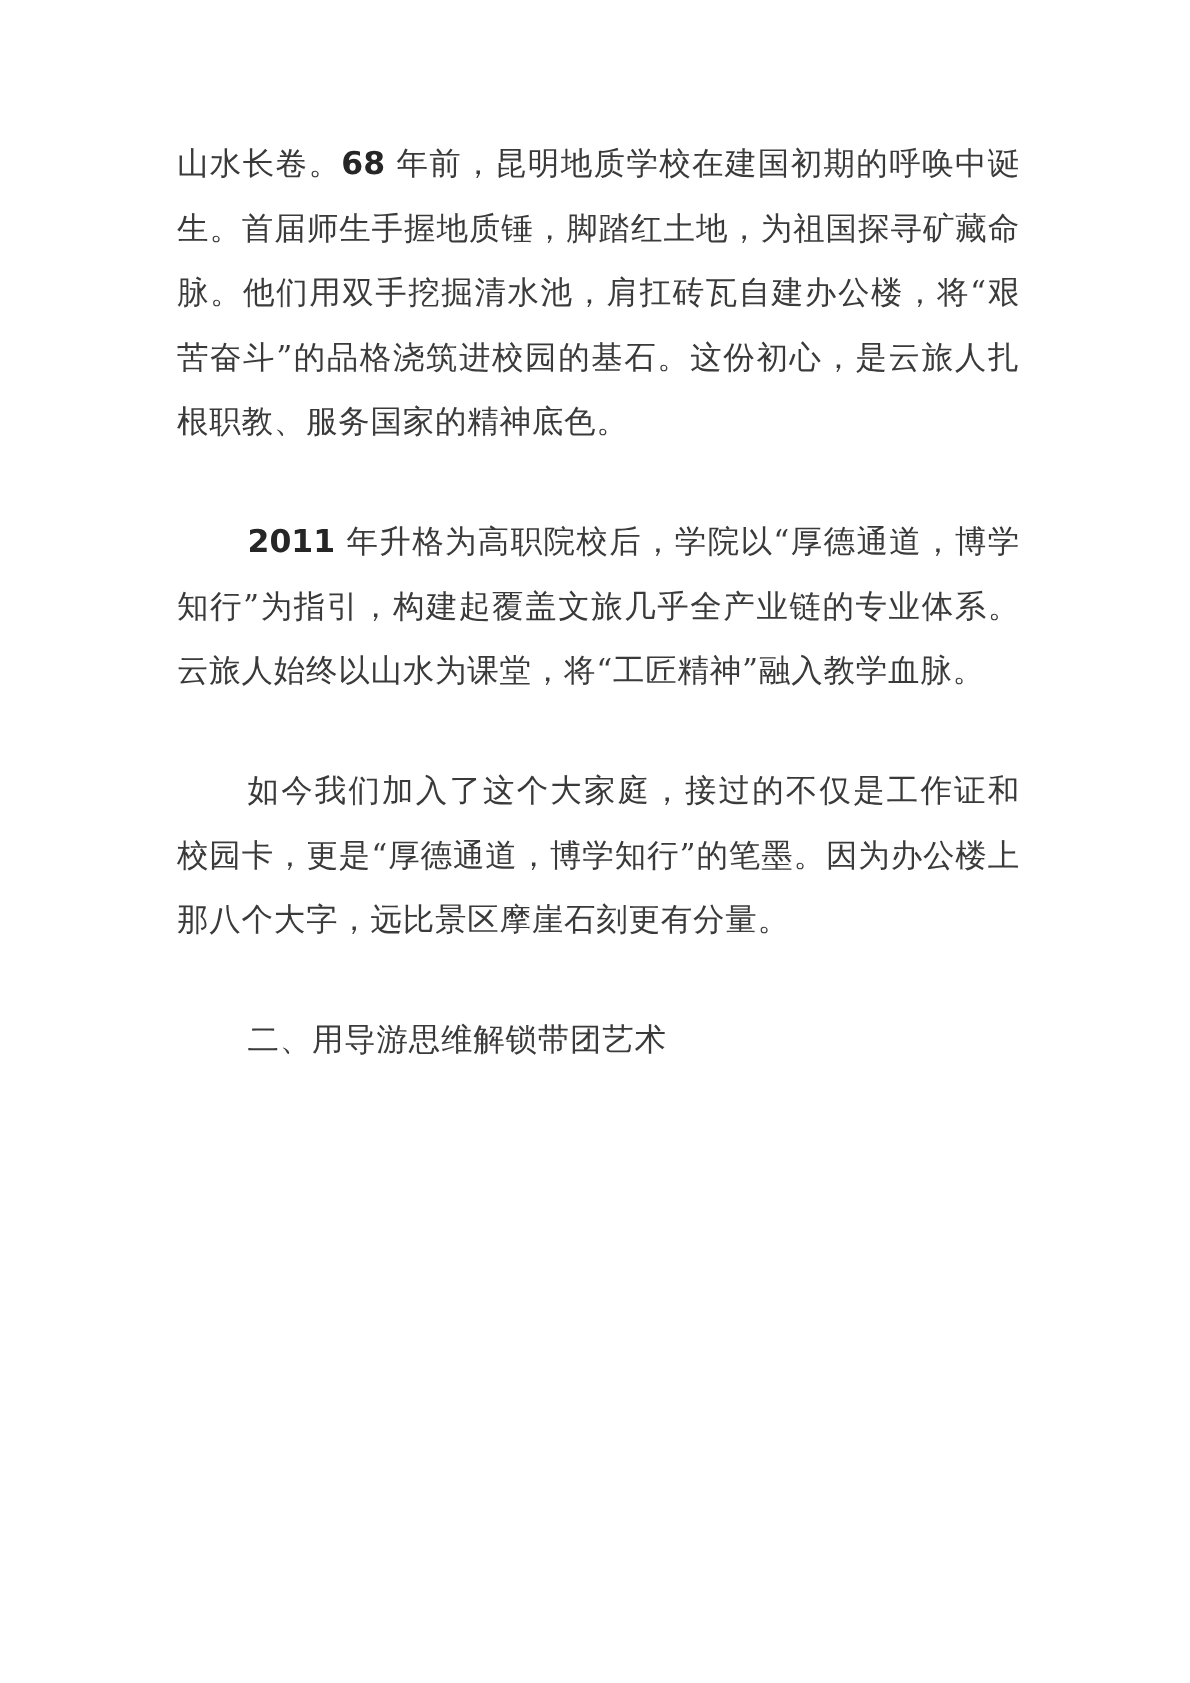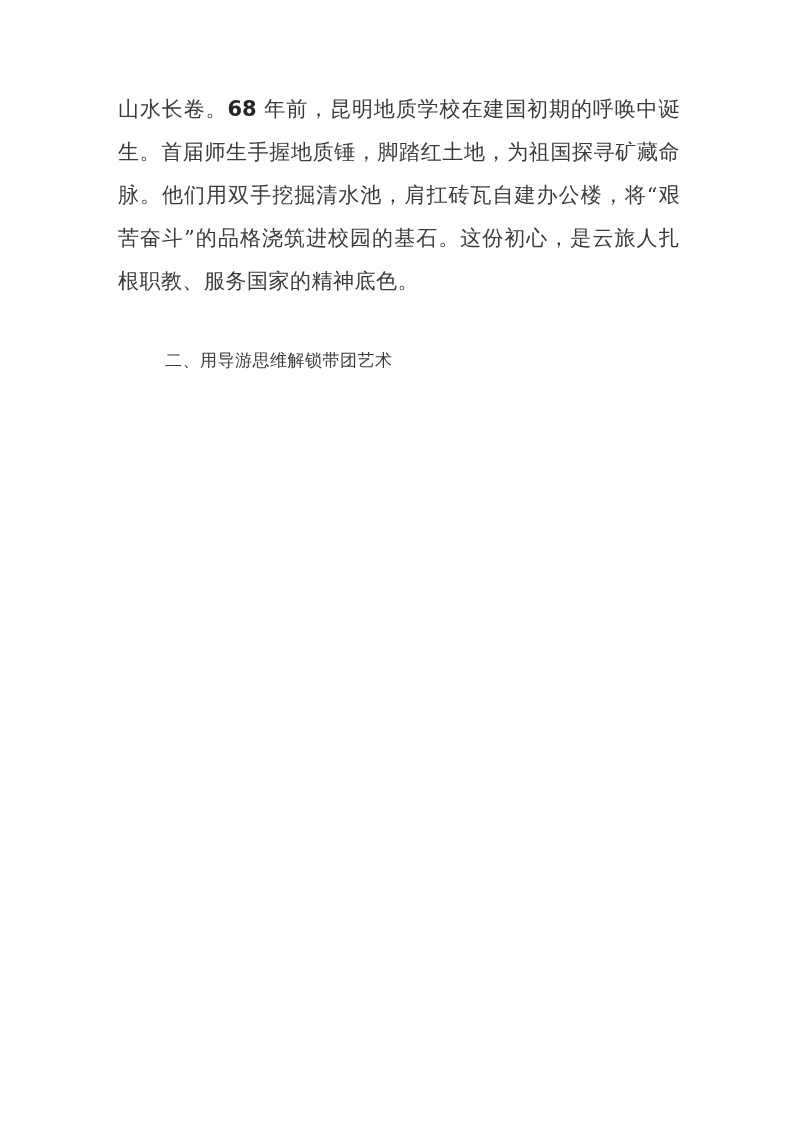--- a/index.html
+++ b/index.html
@@ -36,30 +36,32 @@
   p.para.indent { text-indent: 47px; }
   .num {
     font-family: "DejaVu Sans", "Liberation Sans", sans-serif;
     font-weight: 600;
     color: var(--num);
     letter-spacing: 0;
   }
   p.heading {
     margin: 0;
     text-indent: 47px;
-    font-family: Liberation Mono, monospace;
-    font-size: 17px;
+    font-family: Liberation Sans, sans-serif;
+    font-size: 21px;
     line-height: 43px;
     letter-spacing: 0.5px;
     color: var(--text);
   }
 </style>
 </head>
 <body>
 
 <div class="page">
   <div class="doc-body">
     <div>
         <p class="para"><span>山水长卷。</span><span class="num">68</span><span> 年前，昆明地质学校在建国初期的呼唤中诞生。首届师生手握地质锤，脚踏红土地，为祖国探寻矿藏命脉。他们用双手挖掘清水池，肩扛砖瓦自建办公楼，将“艰苦奋斗”的品格浇筑进校园的基石。这份初心，是云旅人扎根职教、服务国家的精神底色。</span></p>
+        <p class="para indent"><span class="num">2011</span><span> 年升格为高职院校后，学院以“厚德通道，博学知行”为指引，构建起覆盖文旅几乎全产业链的专业体系。云旅人始终以山水为课堂，将“工匠精神”融入教学血脉。</span></p>
+        <p class="para indent"><span>如今我们加入了这个大家庭，接过的不仅是工作证和校园卡，更是“厚德通道，博学知行”的笔墨。因为办公楼上那八个大字，远比景区摩崖石刻更有分量。</span></p>
       </div>
     <p class="heading">二、用导游思维解锁带团艺术</p>
   </div>
 </div>
 
 </body></html>

